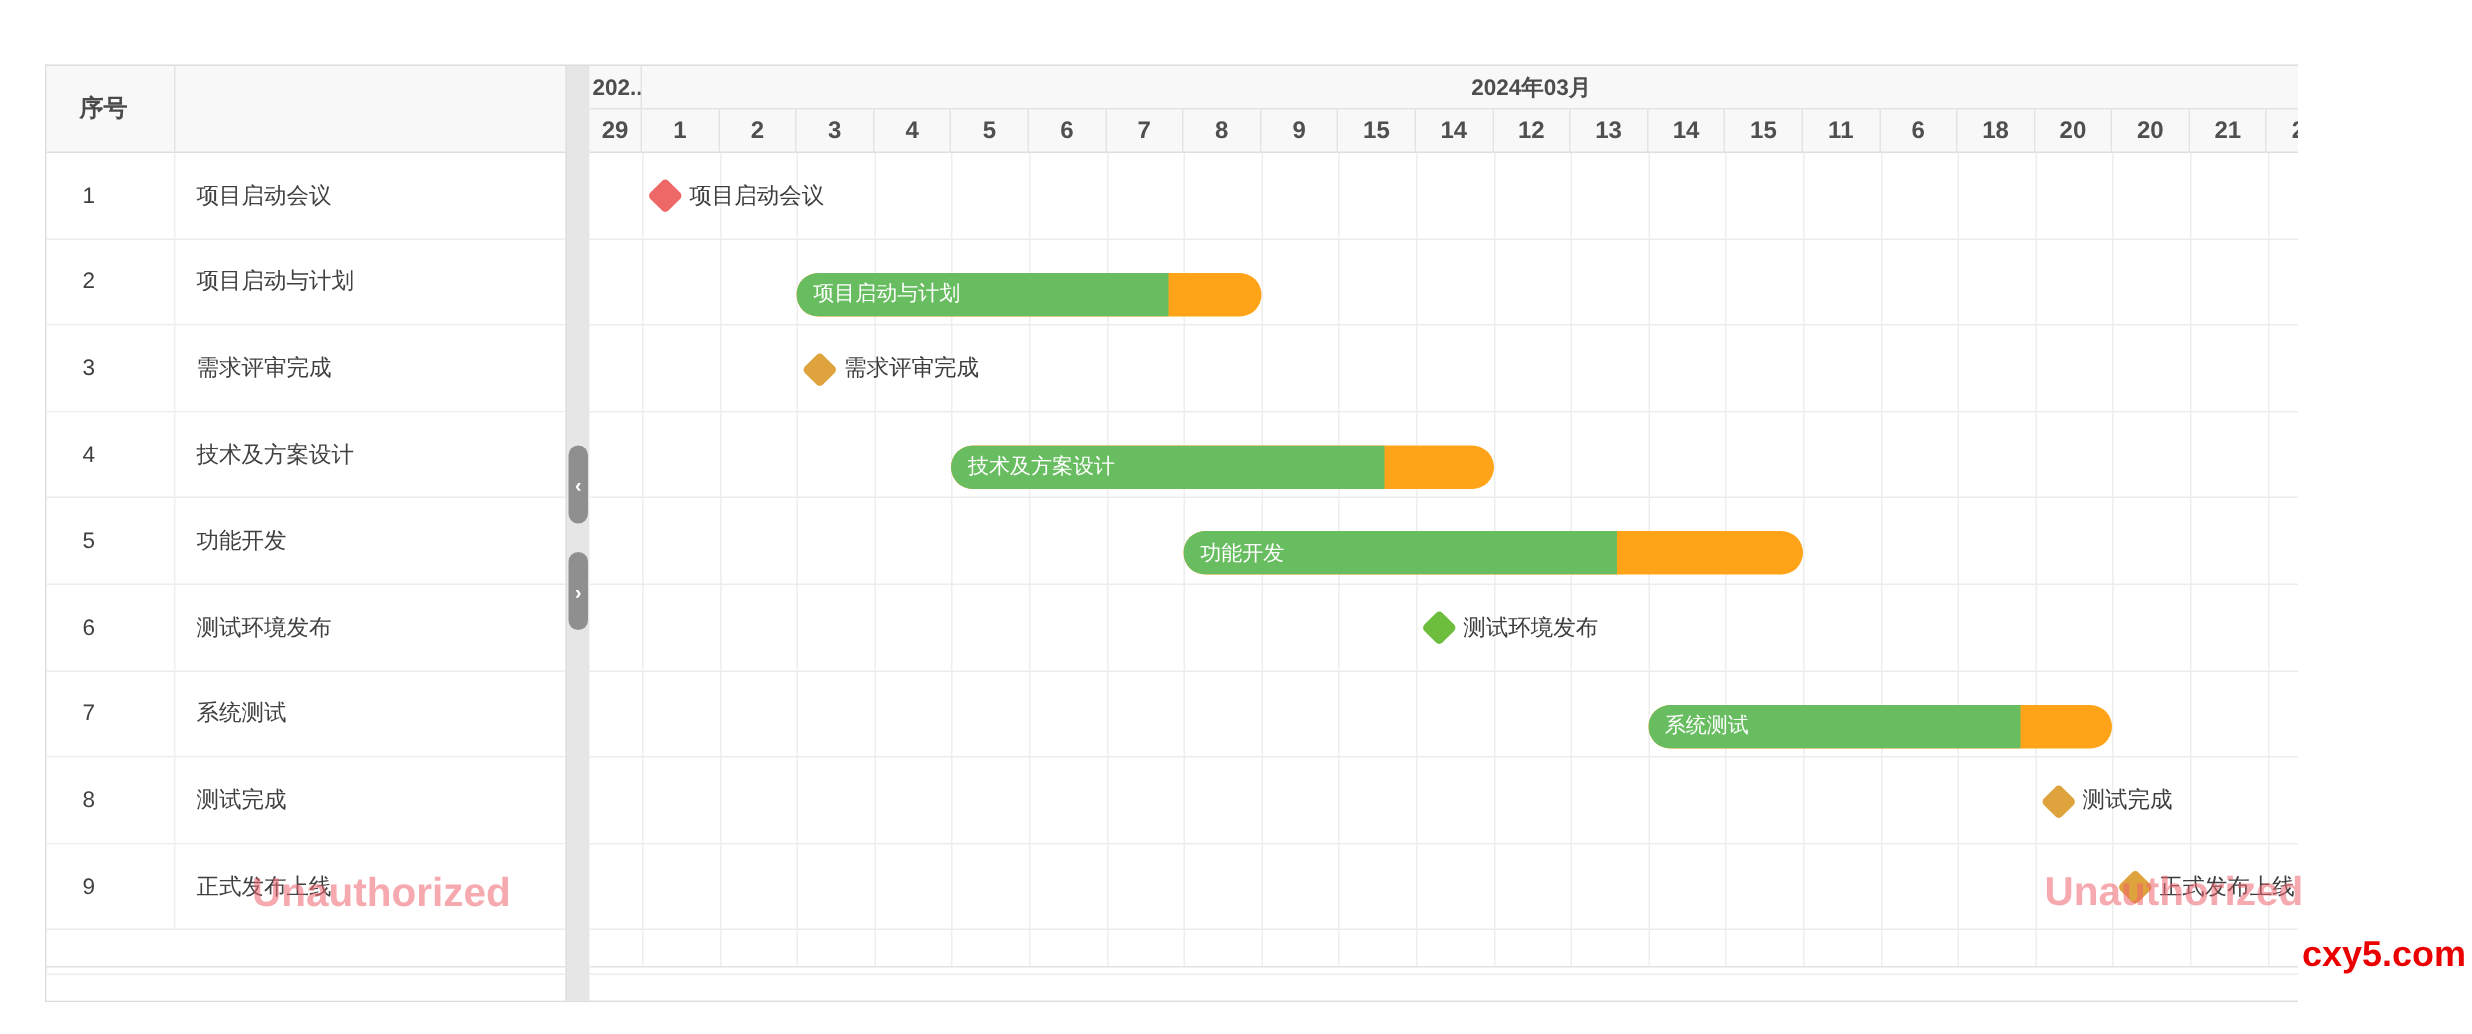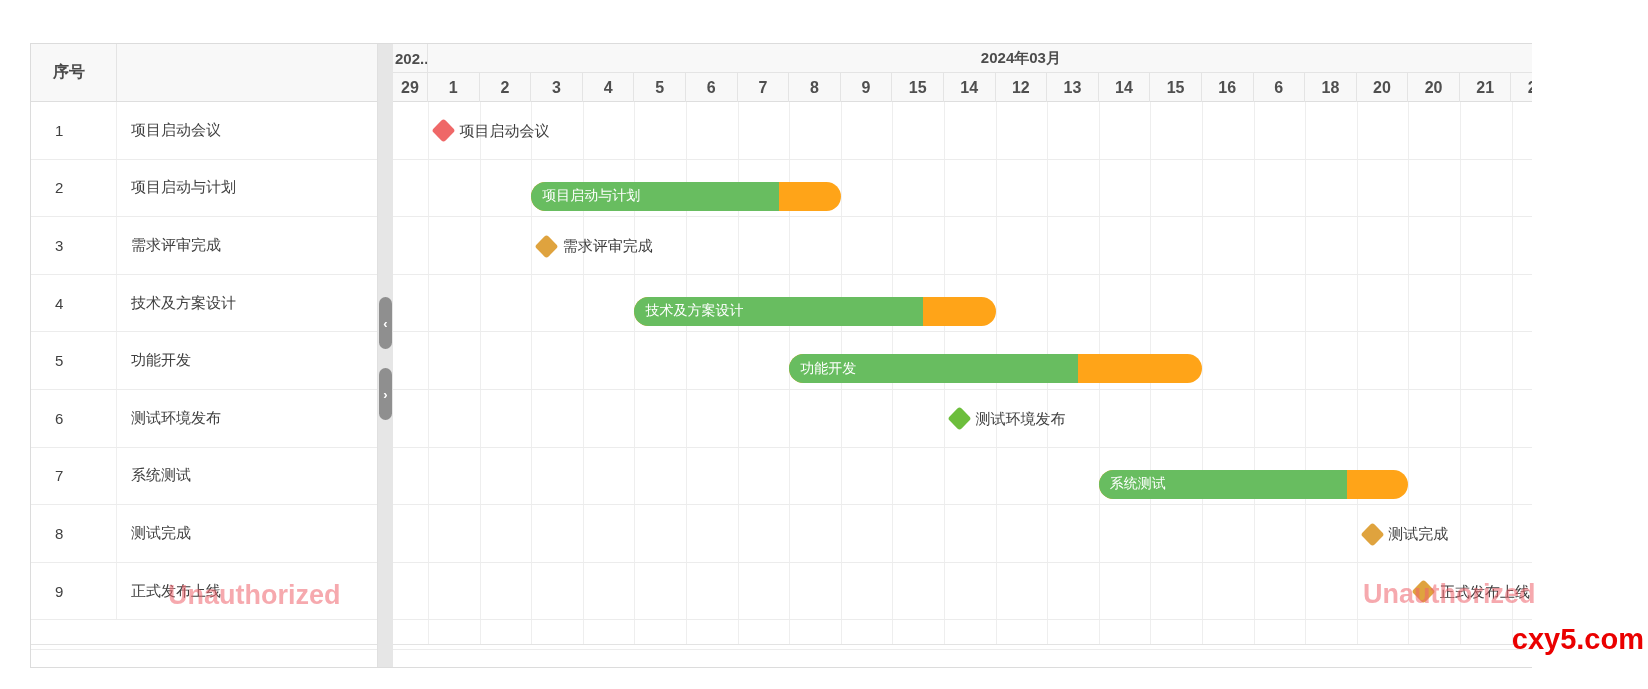--- a/index.html
+++ b/index.html
@@ -58,21 +58,21 @@
   .bar .blabel{color:#ffffff;font-size:14px;padding-left:11px;white-space:nowrap;}
 
   
   .diamond{position:absolute;width:17px;height:17px;transform:rotate(45deg);border-radius:3px;cursor:pointer;}
   .mslabel{position:absolute;height:57.6px;line-height:57.6px;font-size:15px;color:#3d3d3d;white-space:nowrap;}
 
   
   .wm{position:absolute;font-size:27px;font-weight:bold;color:rgba(238,98,108,0.55);z-index:30;pointer-events:none;}
   .wm.left{left:168px;top:580px;}
   .wm.right{left:1363px;top:579px;}
-  .sitemark{position:absolute;right:4px;top:623px;font-size:29px;font-weight:bold;color:#ea0000;z-index:31;}
+  .sitemark{position:absolute;right:4px;top:623px;font-size:24px;font-weight:bold;color:#ea0000;z-index:31;}
 </style>
 </head>
 <body>
 
 <div class="stage">
   <div class="widget">
 
     <div class="left">
       <div class="lheader">
         <div class="hcell c-num">序号</div>
@@ -145,21 +145,21 @@
             <div class="dcell" style="width: 51.6px; flex: 0 0 51.6px;">6</div>
             <div class="dcell" style="width: 51.6px; flex: 0 0 51.6px;">7</div>
             <div class="dcell" style="width: 51.6px; flex: 0 0 51.6px;">8</div>
             <div class="dcell" style="width: 51.6px; flex: 0 0 51.6px;">9</div>
             <div class="dcell" style="width: 51.6px; flex: 0 0 51.6px;">15</div>
             <div class="dcell" style="width: 51.6px; flex: 0 0 51.6px;">14</div>
             <div class="dcell" style="width: 51.6px; flex: 0 0 51.6px;">12</div>
             <div class="dcell" style="width: 51.6px; flex: 0 0 51.6px;">13</div>
             <div class="dcell" style="width: 51.6px; flex: 0 0 51.6px;">14</div>
             <div class="dcell" style="width: 51.6px; flex: 0 0 51.6px;">15</div>
-            <div class="dcell" style="width: 51.6px; flex: 0 0 51.6px;">16</div>
+            <div class="dcell" style="width: 51.6px; flex: 0 0 51.6px;">11</div>
             <div class="dcell" style="width: 51.6px; flex: 0 0 51.6px;">6</div>
             <div class="dcell" style="width: 51.6px; flex: 0 0 51.6px;">18</div>
             <div class="dcell" style="width: 51.6px; flex: 0 0 51.6px;">20</div>
             <div class="dcell" style="width: 51.6px; flex: 0 0 51.6px;">20</div>
             <div class="dcell" style="width: 51.6px; flex: 0 0 51.6px;">21</div>
             <div class="dcell" style="width: 51.6px; flex: 0 0 51.6px;">22</div>
             <div class="dcell" style="width: 51.6px; flex: 0 0 51.6px;">23</div>
             <div class="dcell tail"></div>
           </div>
       </div>

